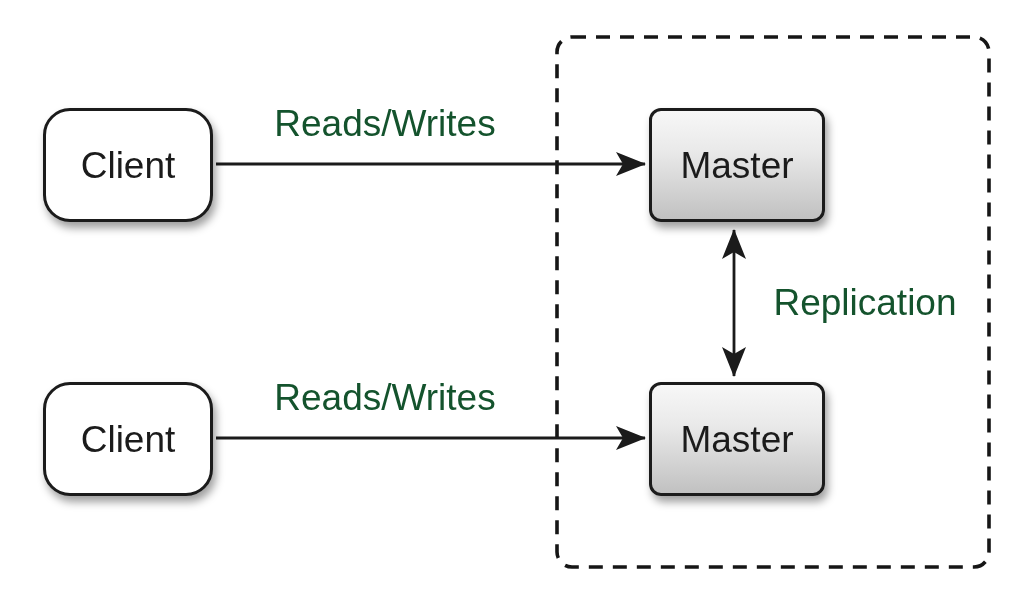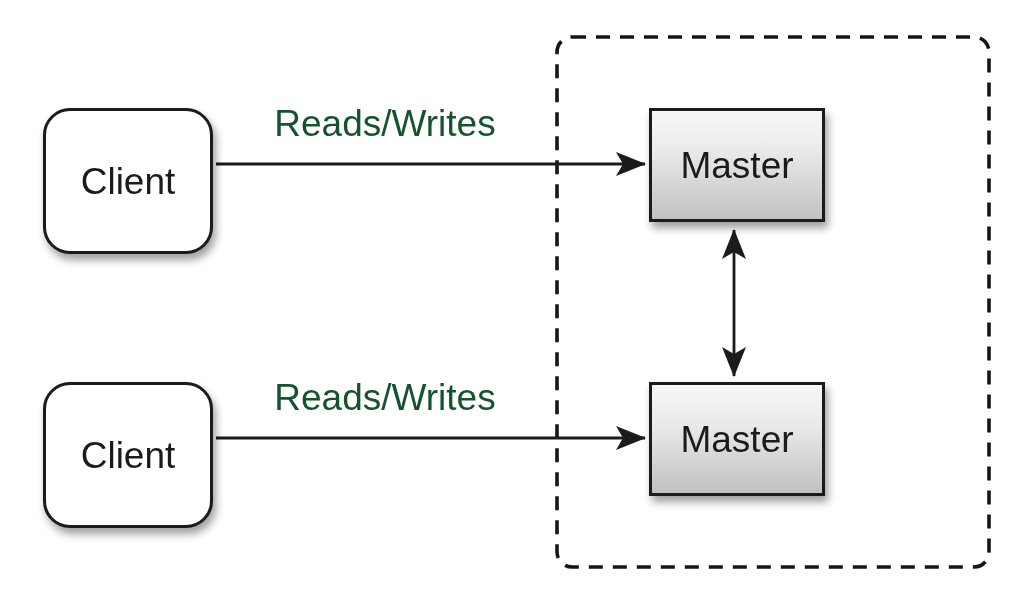--- a/index.html
+++ b/index.html
@@ -31,31 +31,31 @@
     align-items: center;
     justify-content: center;
     font-size: 37px;
     line-height: 1;
     color: #1b1b1b;
     box-shadow: 3px 6px 8px rgba(0,0,0,0.38);
   }
   .node.client {
     left: 43px;
     width: 170px;
-    height: 146px;
+    height: 114px;
     border-radius: 27px;
     background: #ffffff;
   }
   .node.client.top    { top: 108px; }
   .node.client.bottom { top: 382px; }
   .node.master {
     left: 649px;
     width: 176px;
     height: 114px;
-    border-radius: 0;
+    border-radius: 12px;
     background: linear-gradient(180deg, #f7f7f7 0%, #e9e9e9 38%, #c1c1c1 100%);
   }
   .node.master.top    { top: 108px; }
   .node.master.bottom { top: 382px; }
   .edge-label {
     position: absolute;
     font-size: 37px;
     line-height: 46px;
     text-align: center;
     color: #14532d;
@@ -102,14 +102,15 @@
   </div>
 
   <div class="node master bottom">
     <span>Master</span>
   </div>
 
   <div class="edge-label rw-top">Reads/Writes</div>
 
   <div class="edge-label rw-bottom">Reads/Writes</div>
 
+  <div class="edge-label repl">Replication</div>
 
 </div>
 
 </body></html>

